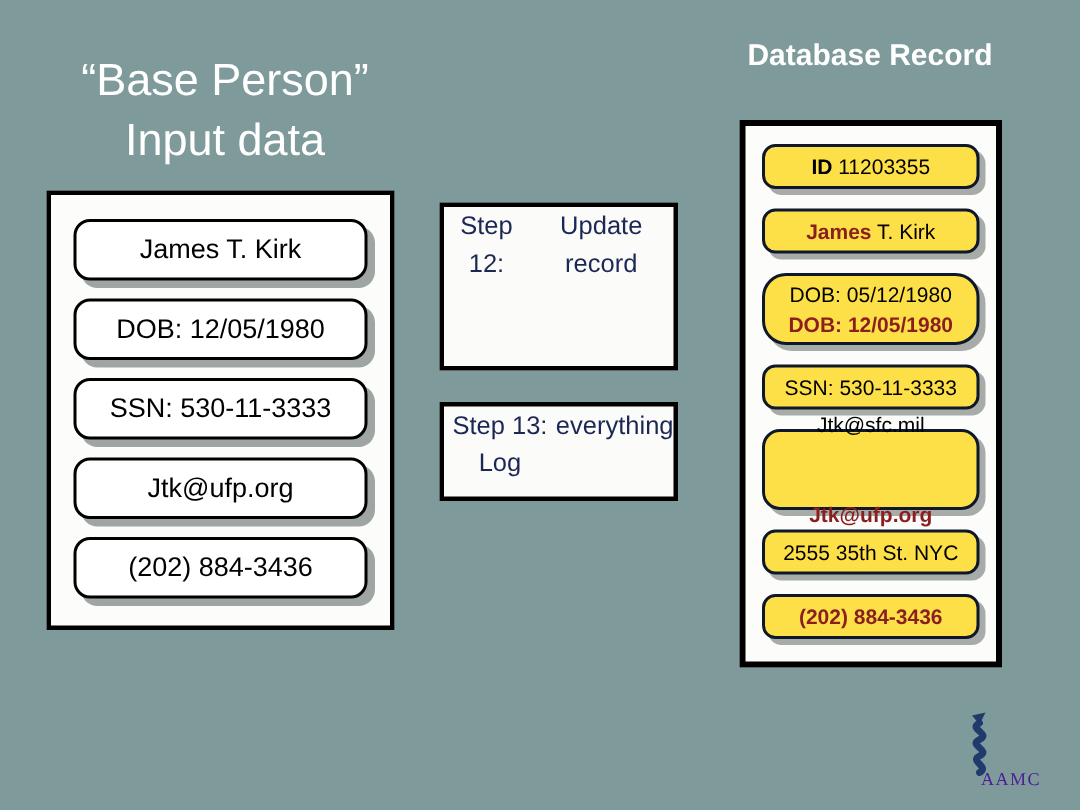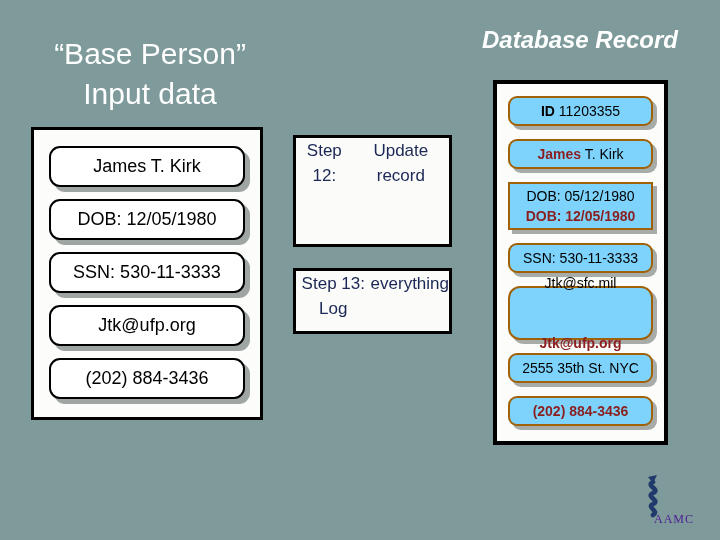--- a/index.html
+++ b/index.html
@@ -24,23 +24,22 @@
     font-size: 30px;
     line-height: 40px;
     font-weight: 400;
   }
   .db-title {
     position: absolute;
     left: 452px; top: 26px;
     width: 256px;
     text-align: center;
     color: #ffffff;
-    font-size: 24px;
+    font-size: 20px;
     font-weight: 700;
-    font-style: italic;
   }
 
   
   .left-box {
     position: absolute;
     left: 31px; top: 127px;
     width: 232px; height: 293px;
     background: #FCFCFA;
     border: 3px solid #000;
     padding: 16px 15px 12px 15px;
@@ -86,35 +85,35 @@
     left: 493px; top: 80px;
     width: 175px; height: 365px;
     background: #FCFCFA;
     border: 4px solid #000;
     padding: 12px 11px;
     display: flex;
     flex-direction: column;
     gap: 13px;
   }
   .rpill {
-    background: #7dd3fc;
-    border: 2px solid #a16207;
+    background: #fde047;
+    border: 2px solid #0f172a;
     border-radius: 9px;
     box-shadow: 4px 4px 0 #A8ACA9;
     display: flex;
     flex-direction: column;
     align-items: center;
     justify-content: center;
     font-size: 14px;
     color: #000;
     line-height: 20px;
     flex: 0 0 auto;
   }
   .h30 { height: 30px; }
-  .h48 { height: 48px; border-radius: 0; }
+  .h48 { height: 48px; border-radius: 16px; }
   .h54 { height: 54px; border-radius: 12px; gap: 40px; }
   .bold { font-weight: 700; }
   .maroon { color: #8B1F1F; font-weight: 700; }
 
   
   .logo {
     position: absolute;
     left: 641px; top: 474px;
     width: 76px; height: 60px;
   }

